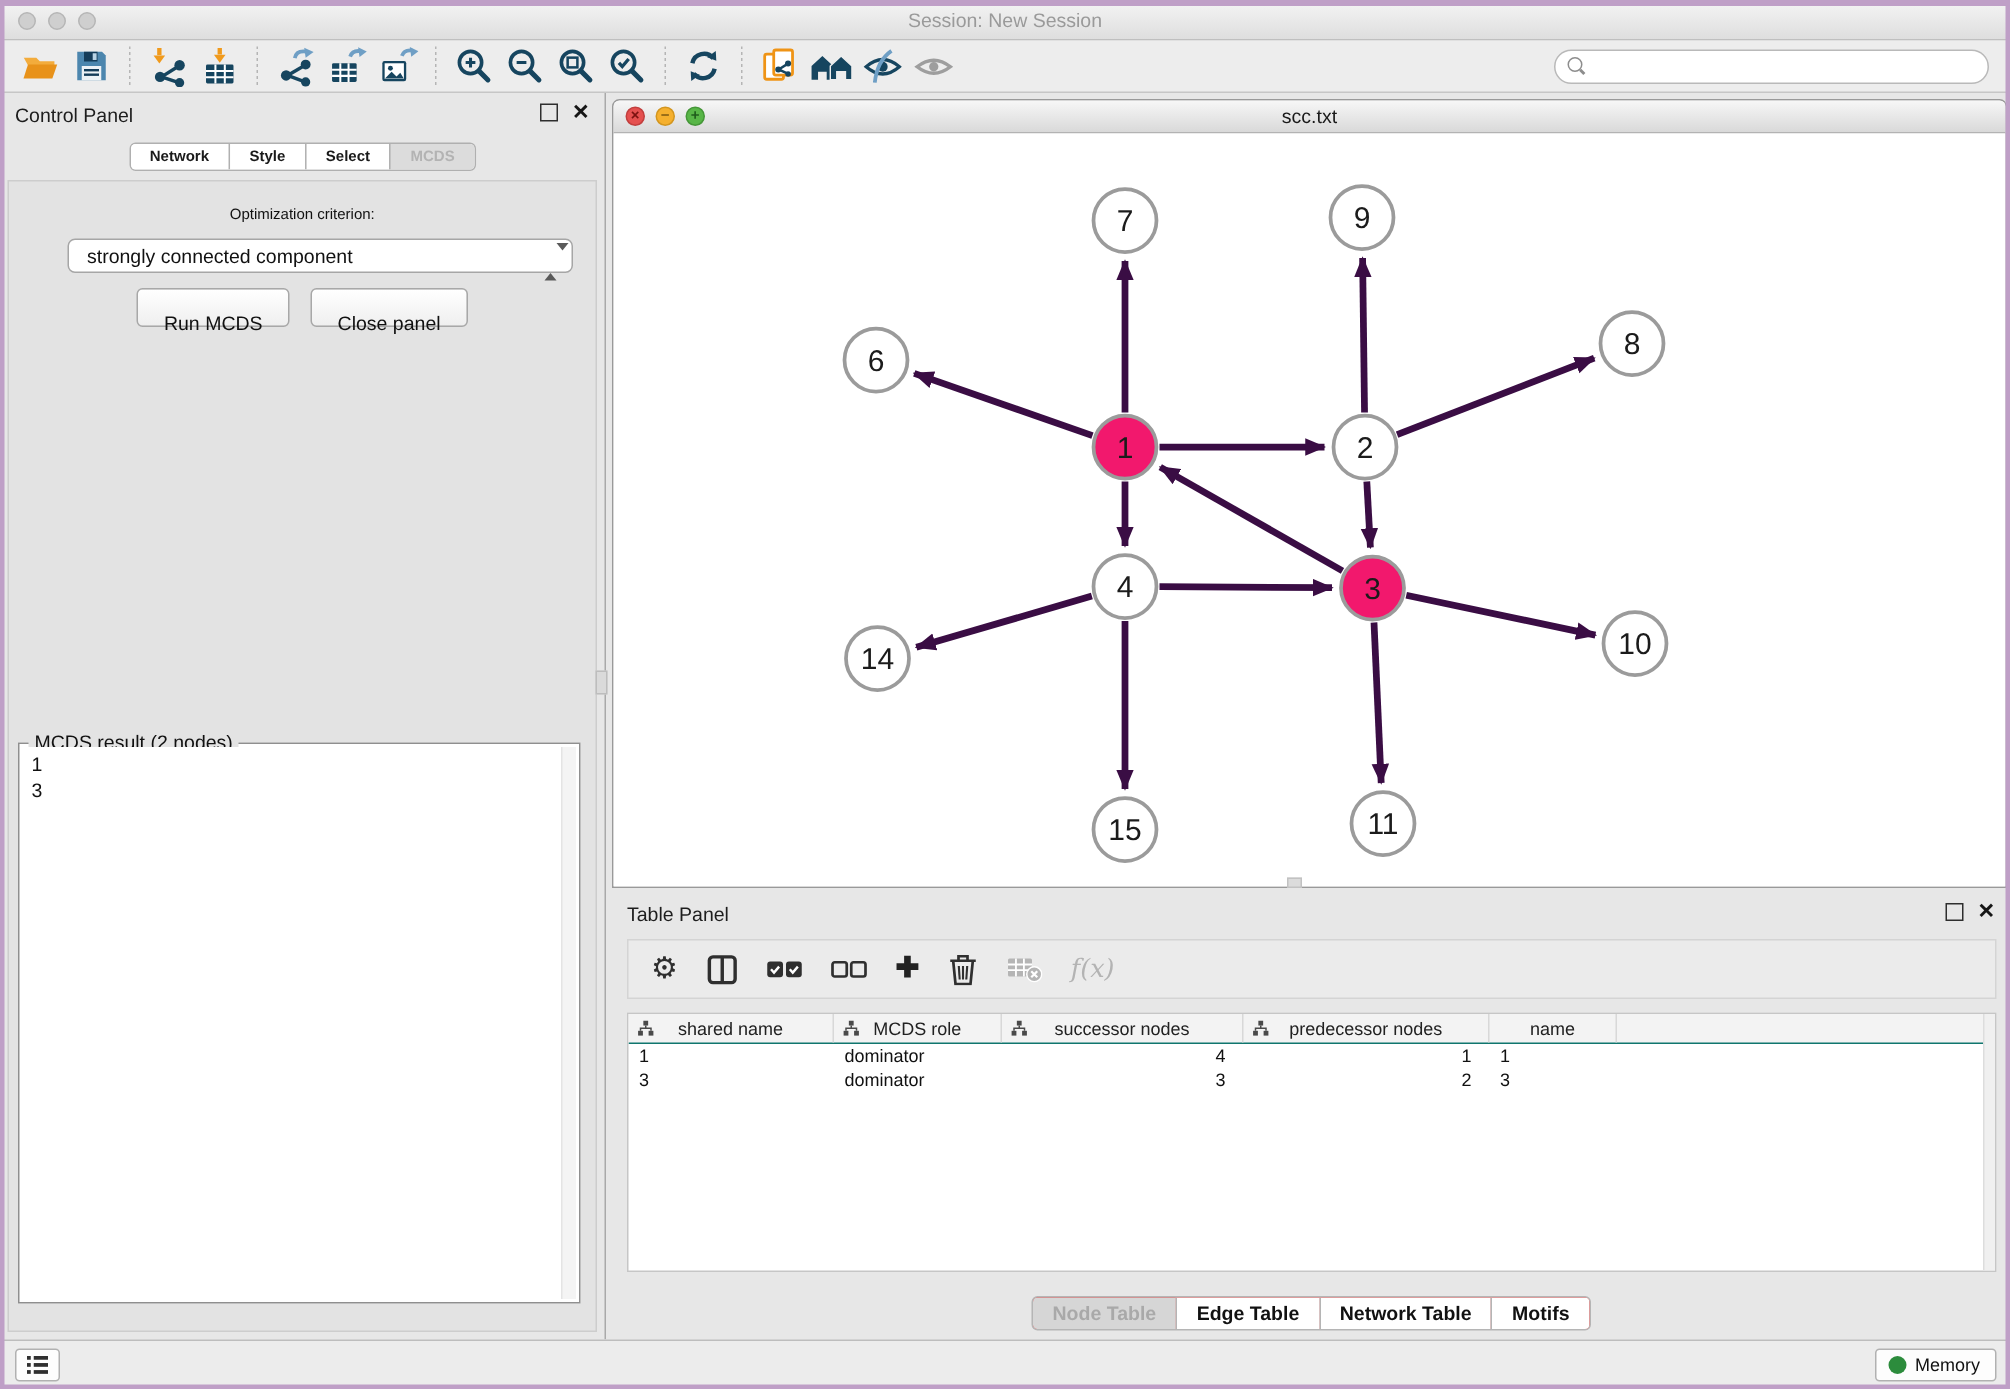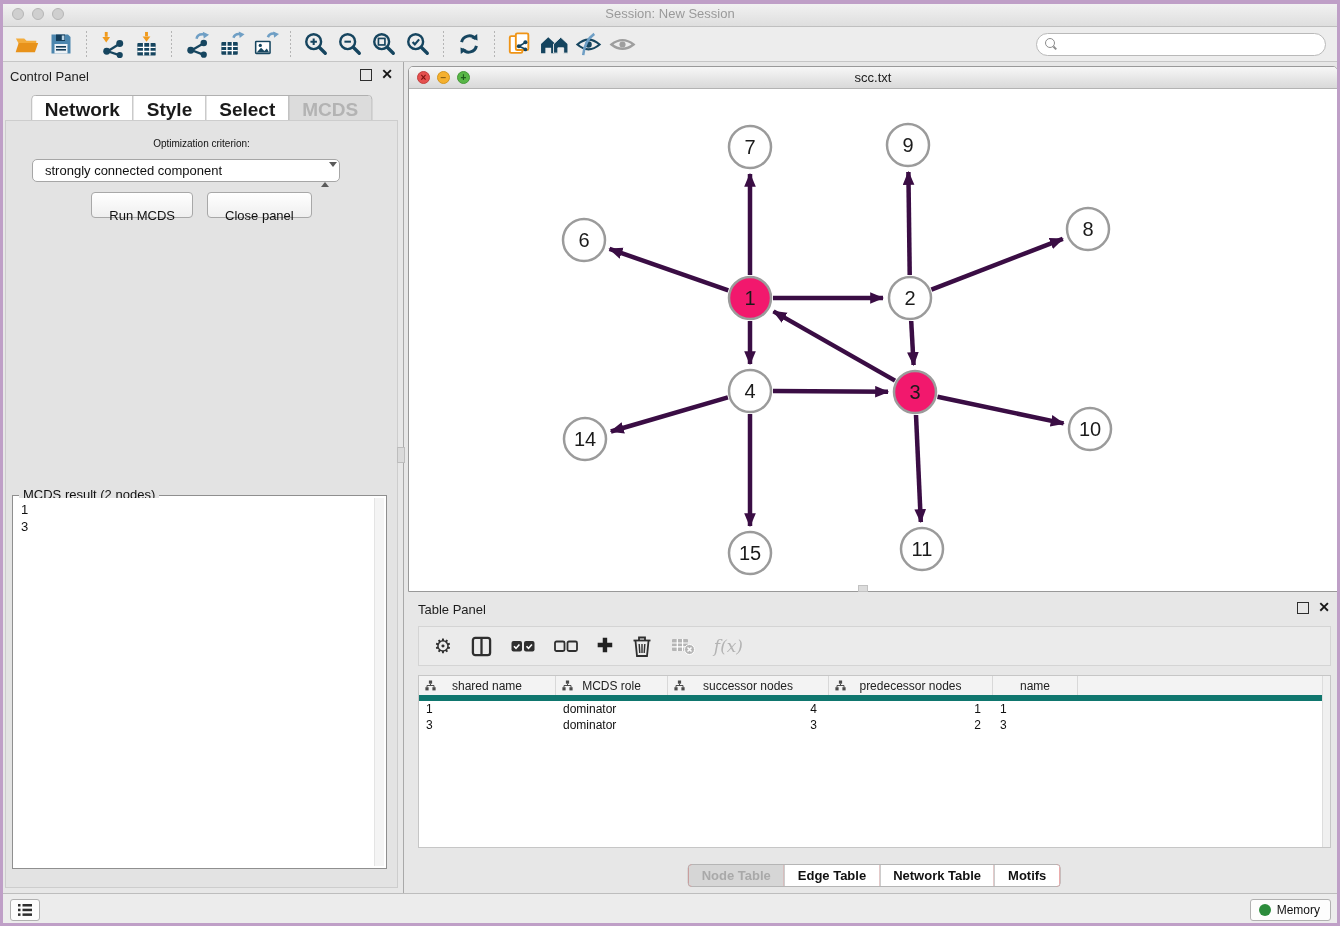--- a/index.html
+++ b/index.html
@@ -34,26 +34,26 @@
 
   
   .cp{position:absolute;left:0;top:62px;width:404px;height:831px;background:#e7e7e7;
       border-right:1px solid #a9a9a9;box-sizing:border-box;}
   .panel-title{position:absolute;left:10px;top:7px;font-size:13px;color:#1d1d1d;}
   .panel-btns{position:absolute;right:10px;top:6px;display:flex;gap:9px;align-items:center;}
   .float-btn{width:10px;height:10px;border:1.5px solid #2e2e2e;background:transparent;box-sizing:content-box;}
   .close-btn{font-size:14px;font-weight:bold;color:#161616;line-height:13px;cursor:default;}
   .cp-tabs{position:absolute;left:50%;transform:translateX(-50%);top:33px;display:flex;
     border:1px solid #b0b0b0;border-radius:4px;overflow:hidden;background:#fff;}
-  .cp-tab{padding:3px 13px;font-size:19px;font-weight:bold;color:#1a1a1a;background:#fff;border-left:1px solid #b0b0b0;white-space:nowrap;}
+  .cp-tab{padding:3px 13px;font-size:10px;font-weight:bold;color:#1a1a1a;background:#fff;border-left:1px solid #b0b0b0;white-space:nowrap;}
   .cp-tab:first-child{border-left:none;}
   .cp-tab.active{background:#dcdcdc;color:#b3b3b3;}
   .cp-body{position:absolute;left:5px;right:5px;top:58px;bottom:5px;background:#e3e3e3;border:1px solid #cdcdcd;}
   .opt-label{margin-top:17px;text-align:center;font-size:10px;color:#111;}
-  .criterion{position:absolute;left:26px;top:38px;width:308px;height:23px;background:#fff;border:1px solid #a6a6a6;
+  .criterion{position:absolute;left:39px;top:38px;width:337px;height:23px;background:#fff;border:1px solid #a6a6a6;
     border-radius:5px;font-size:13px;line-height:21px;padding-left:12px;box-sizing:border-box;color:#111;}
   .stepper{position:absolute;right:9px;top:4px;width:9px;}
   .stepper .up{width:0;height:0;border-left:4.5px solid transparent;border-right:4.5px solid transparent;border-bottom:5px solid #5a5a5a;margin-bottom:3px;}
   .stepper .dn{width:0;height:0;border-left:4.5px solid transparent;border-right:4.5px solid transparent;border-top:5px solid #5a5a5a;}
   .btn-row{position:absolute;top:71px;left:0;right:0;display:flex;justify-content:center;gap:14px;}
   .pbtn{height:23px;padding:12px 17px;background:linear-gradient(#ffffff,#efefef);border:1px solid #a8a8a8;
     border-radius:4px;font-size:13px;color:#111;line-height:21px;white-space:nowrap;}
   .result-fs{position:absolute;left:6px;right:10px;top:374px;bottom:18px;border:1px solid #8f8f8f;background:#fff;}
   .result-legend{position:absolute;top:-9px;left:6px;background:#e3e3e3;padding:0 4px;font-size:13px;color:#111;}
   .result-box{position:absolute;left:2px;right:2px;top:2px;bottom:2px;background:#fff;overflow:hidden;
@@ -78,21 +78,21 @@
   
   .tbl-panel{position:absolute;left:408px;top:595px;width:932px;height:298px;background:#e7e7e7;box-sizing:border-box;}
   .tp-toolbar{position:absolute;left:10px;right:9px;top:31px;height:40px;background:#ebebeb;border:1px solid #d4d4d4;
     display:flex;align-items:center;gap:19px;padding:0 15px;box-sizing:border-box;}
   .tico{display:flex;align-items:center;justify-content:center;height:24px;}
   .gear-glyph{font-size:20px;color:#2f2f2f;line-height:22px;}
   .plus-glyph{font-size:19px;font-weight:bold;color:#222;line-height:22px;}
   .fx{font-family:"DejaVu Serif",serif;font-style:italic;font-size:17px;color:#b3b3b3;}
   .tp-table{position:absolute;left:10px;right:9px;top:80px;height:173px;background:#fff;border:1px solid #c6c6c6;
     box-sizing:border-box;overflow:hidden;}
-  .thead{display:flex;height:19px;background:#f3f3f3;border-bottom:6px solid #0f766e;}
+  .thead{display:flex;height:19px;background:#f3f3f3;border-bottom:1px solid #0f766e;}
   .th{position:relative;border-right:1px solid #d8d8d8;font-size:12px;color:#222;display:flex;align-items:center;
     justify-content:center;box-sizing:border-box;flex:0 0 auto;}
   .th.filler{border-right:none;flex:1 1 auto;}
   .cicon{position:absolute;left:6px;top:4px;line-height:0;}
   .trow{display:flex;height:16px;font-size:12px;color:#111;align-items:center;}
   .td{box-sizing:border-box;flex:0 0 auto;overflow:hidden;white-space:nowrap;}
   .td.left{padding-left:7px;text-align:left;}
   .td.right{padding-right:12px;text-align:right;}
   .tbl-vtrack{position:absolute;right:0;top:0;bottom:0;width:7px;background:#f0f0f0;border-left:1px solid #dddddd;}
   .bt-tabs{position:absolute;left:50%;transform:translateX(-50%);top:269px;display:flex;border:1px solid #b5b5b5;

